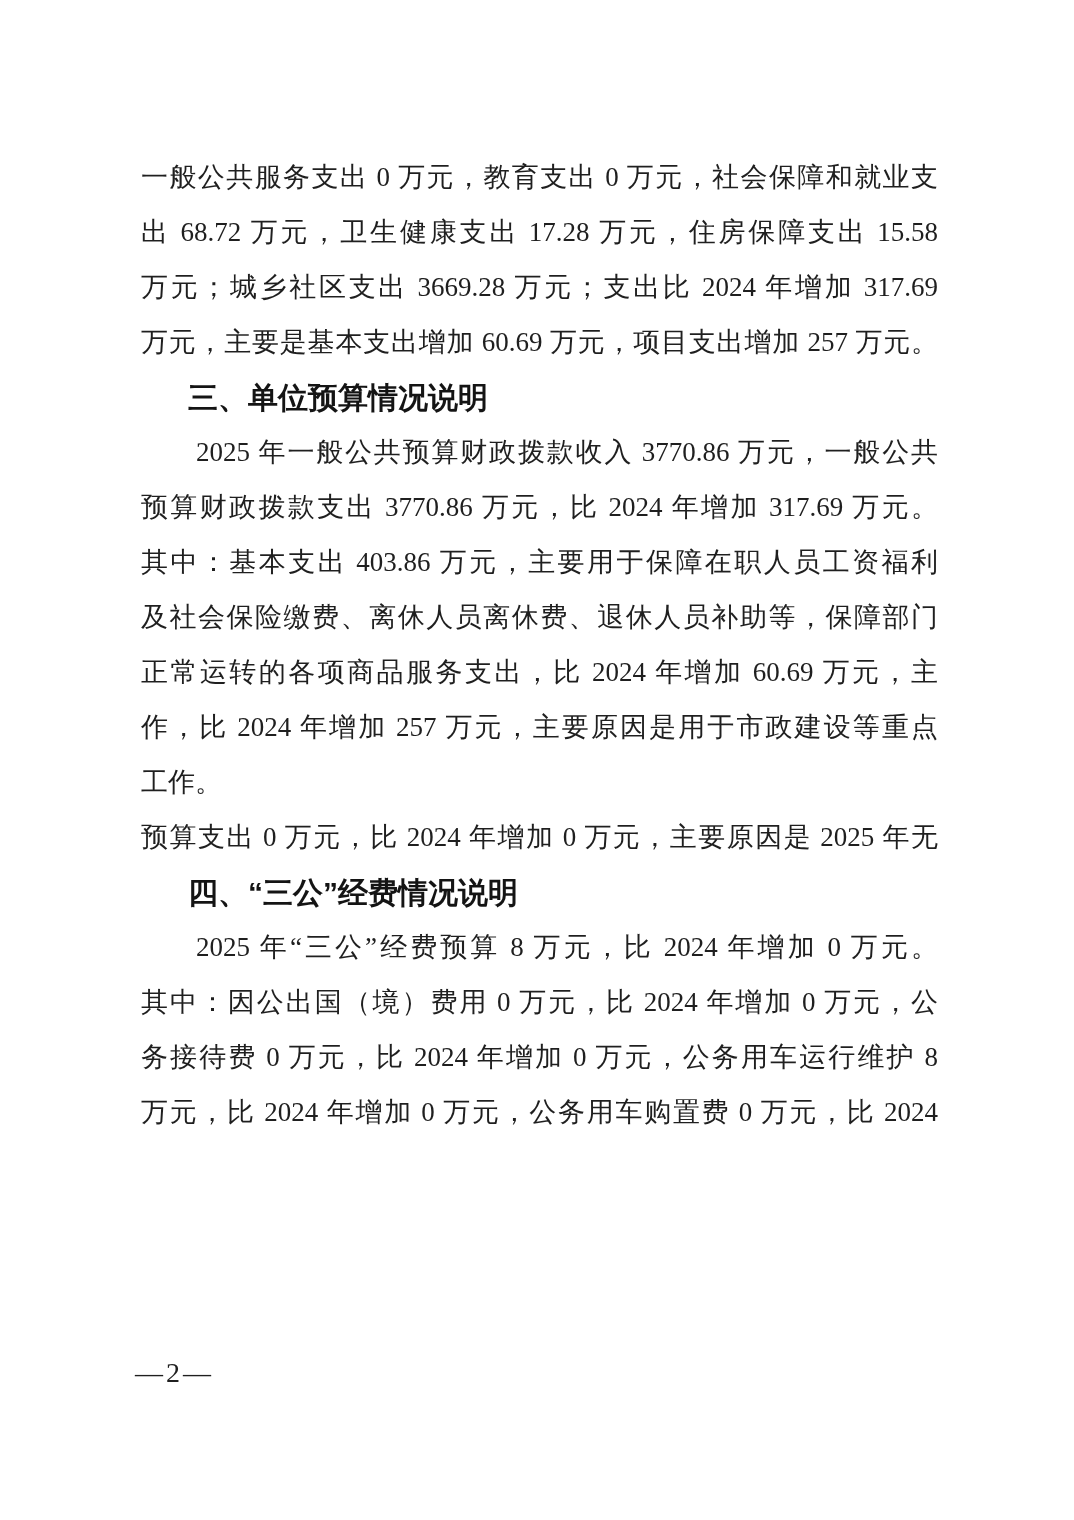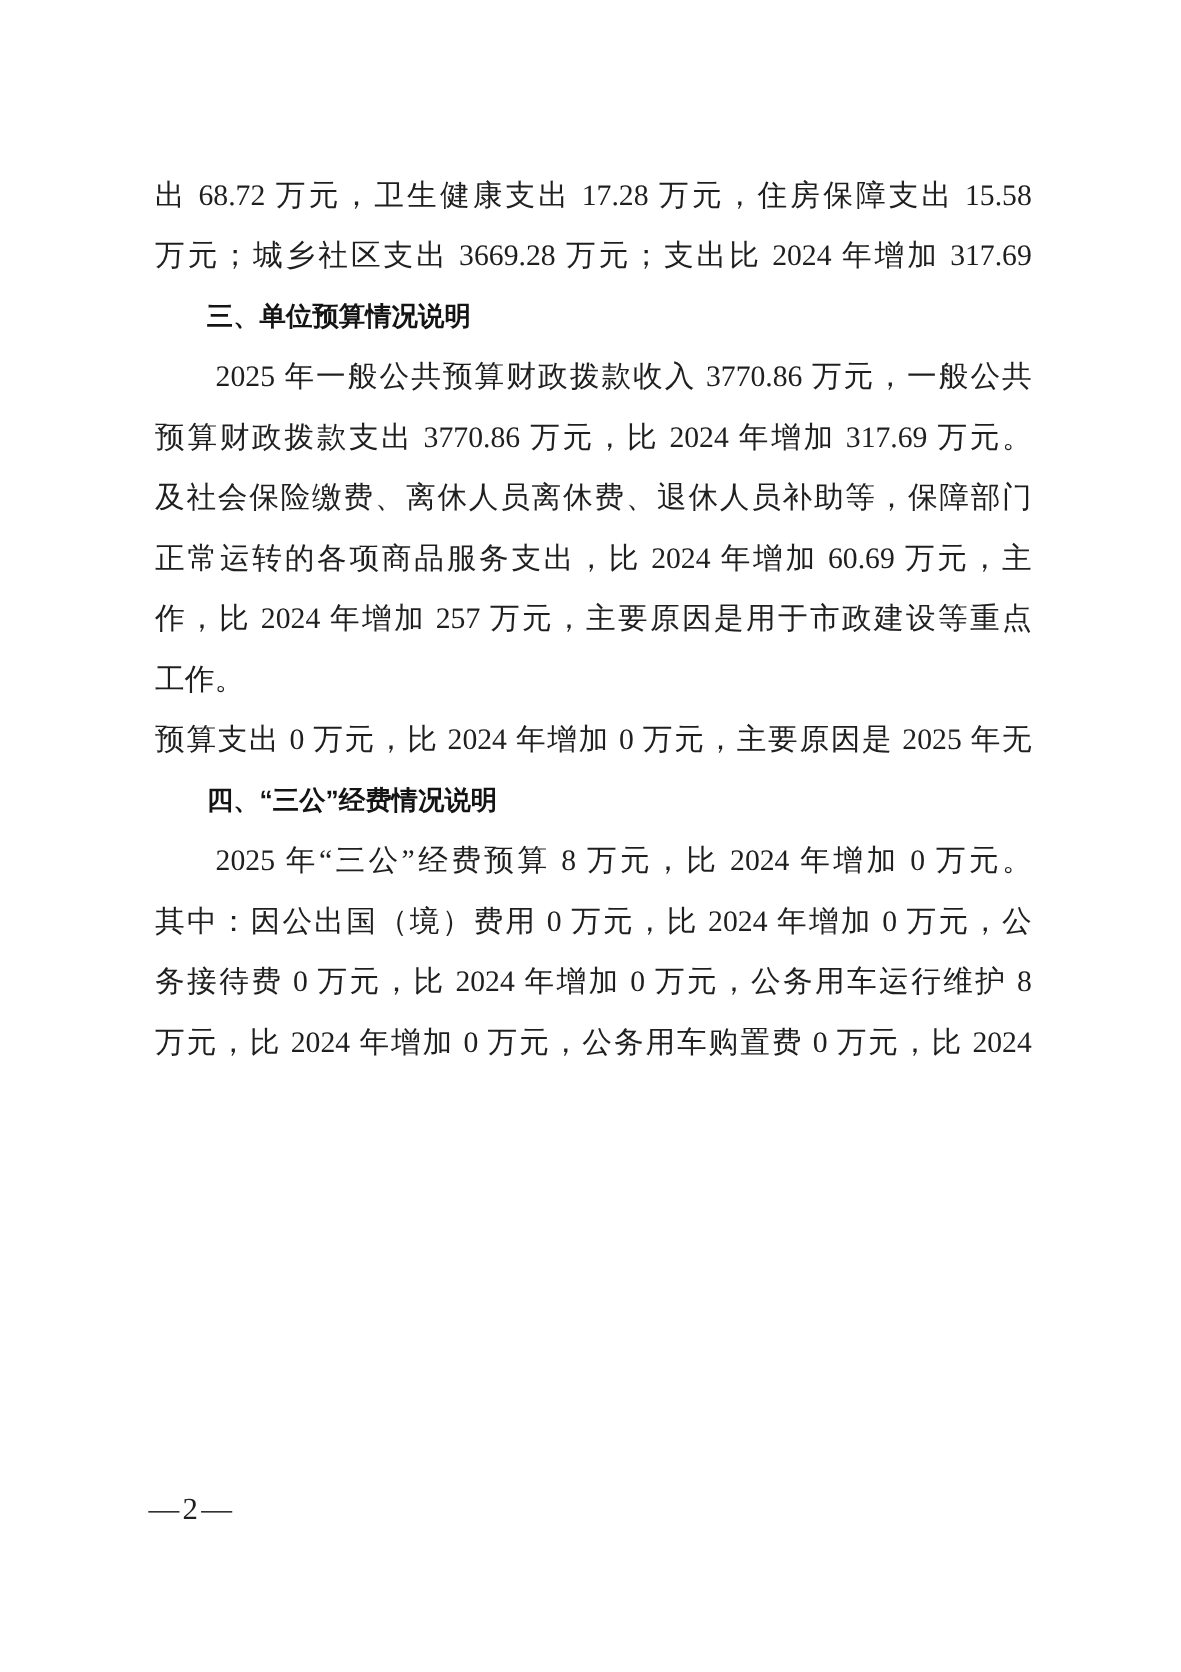--- a/index.html
+++ b/index.html
@@ -50,21 +50,21 @@
     height: 0;
   }
   
   .line.indent {
     text-indent: 55px;
   }
   
   .line.heading {
     font-family: "Liberation Sans", "DejaVu Sans", sans-serif;
     font-weight: 700;
-    font-size: 24px;
+    font-size: 30px;
     text-indent: 47px;
     color: #141414;
   }
   .footer {
     position: absolute;
     left: 135px;
     top: 1345px;
     height: 55px;
     line-height: 55px;
     font-size: 28px;
@@ -73,31 +73,34 @@
   }
 </style>
 </head>
 <body>
 
 <div class="page">
 
   <div class="text-block">
 
     <div class="para">
+      <div class="line j">一般公共服务支出 0 万元，教育支出 0 万元，社会保障和就业支</div>
       <div class="line j">出 68.72 万元，卫生健康支出 17.28 万元，住房保障支出 15.58</div>
       <div class="line j">万元；城乡社区支出 3669.28 万元；支出比 2024 年增加 317.69</div>
+      <div class="line j">万元，主要是基本支出增加 60.69 万元，项目支出增加 257 万元。</div>
     </div>
 
     <div class="para">
       <div class="line heading">三、单位预算情况说明</div>
     </div>
 
     <div class="para">
       <div class="line j indent">2025 年一般公共预算财政拨款收入 3770.86 万元，一般公共</div>
       <div class="line j">预算财政拨款支出 3770.86 万元，比 2024 年增加 317.69 万元。</div>
+      <div class="line j">其中：基本支出 403.86 万元，主要用于保障在职人员工资福利</div>
       <div class="line j">及社会保险缴费、离休人员离休费、退休人员补助等，保障部门</div>
       <div class="line j">正常运转的各项商品服务支出，比 2024 年增加 60.69 万元，主</div>
       <div class="line j">作，比 2024 年增加 257 万元，主要原因是用于市政建设等重点</div>
       <div class="line">工作。</div>
     </div>
 
     <div class="para">
       <div class="line j">预算支出 0 万元，比 2024 年增加 0 万元，主要原因是 2025 年无</div>
     </div>
 

